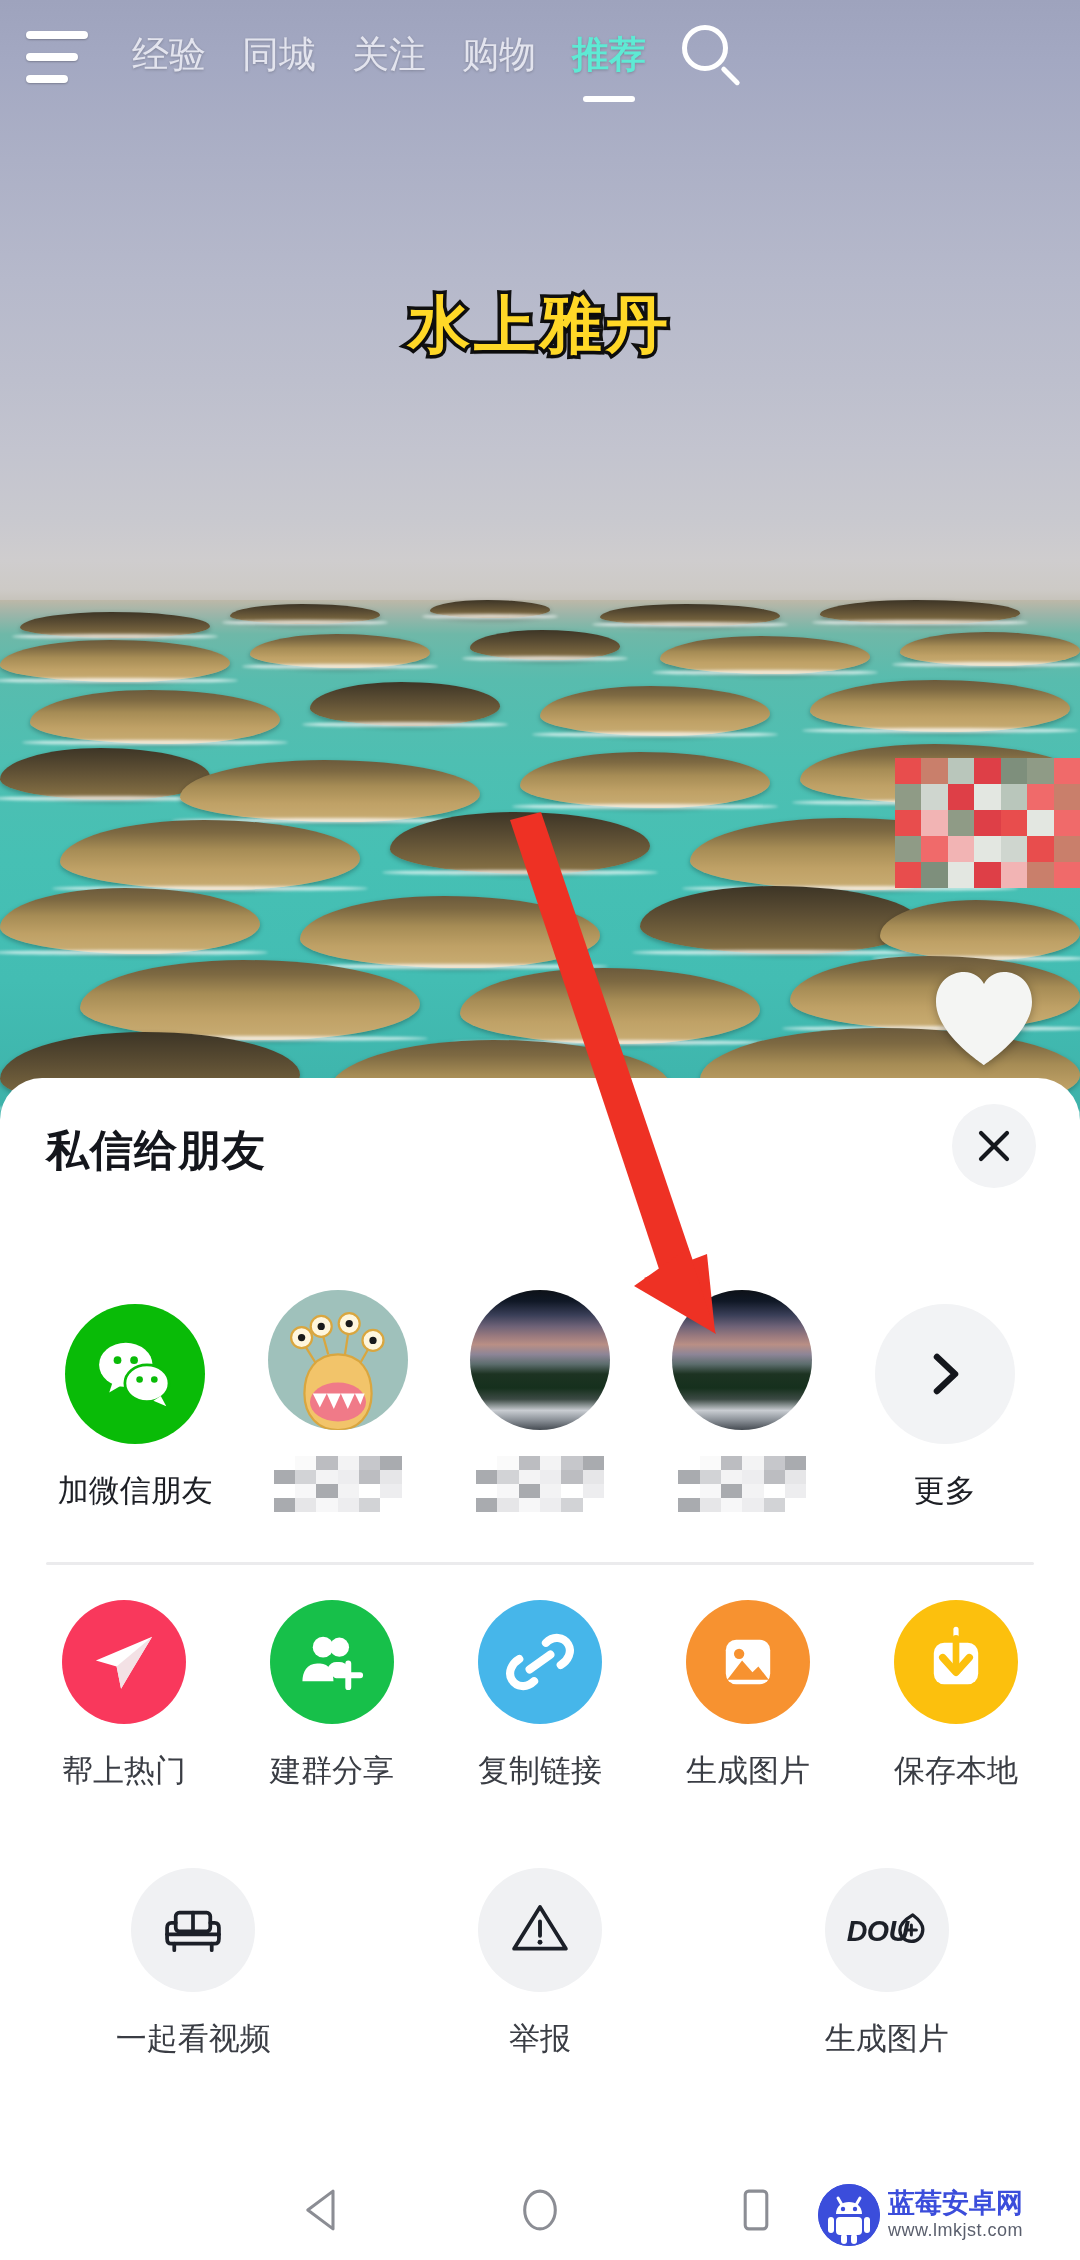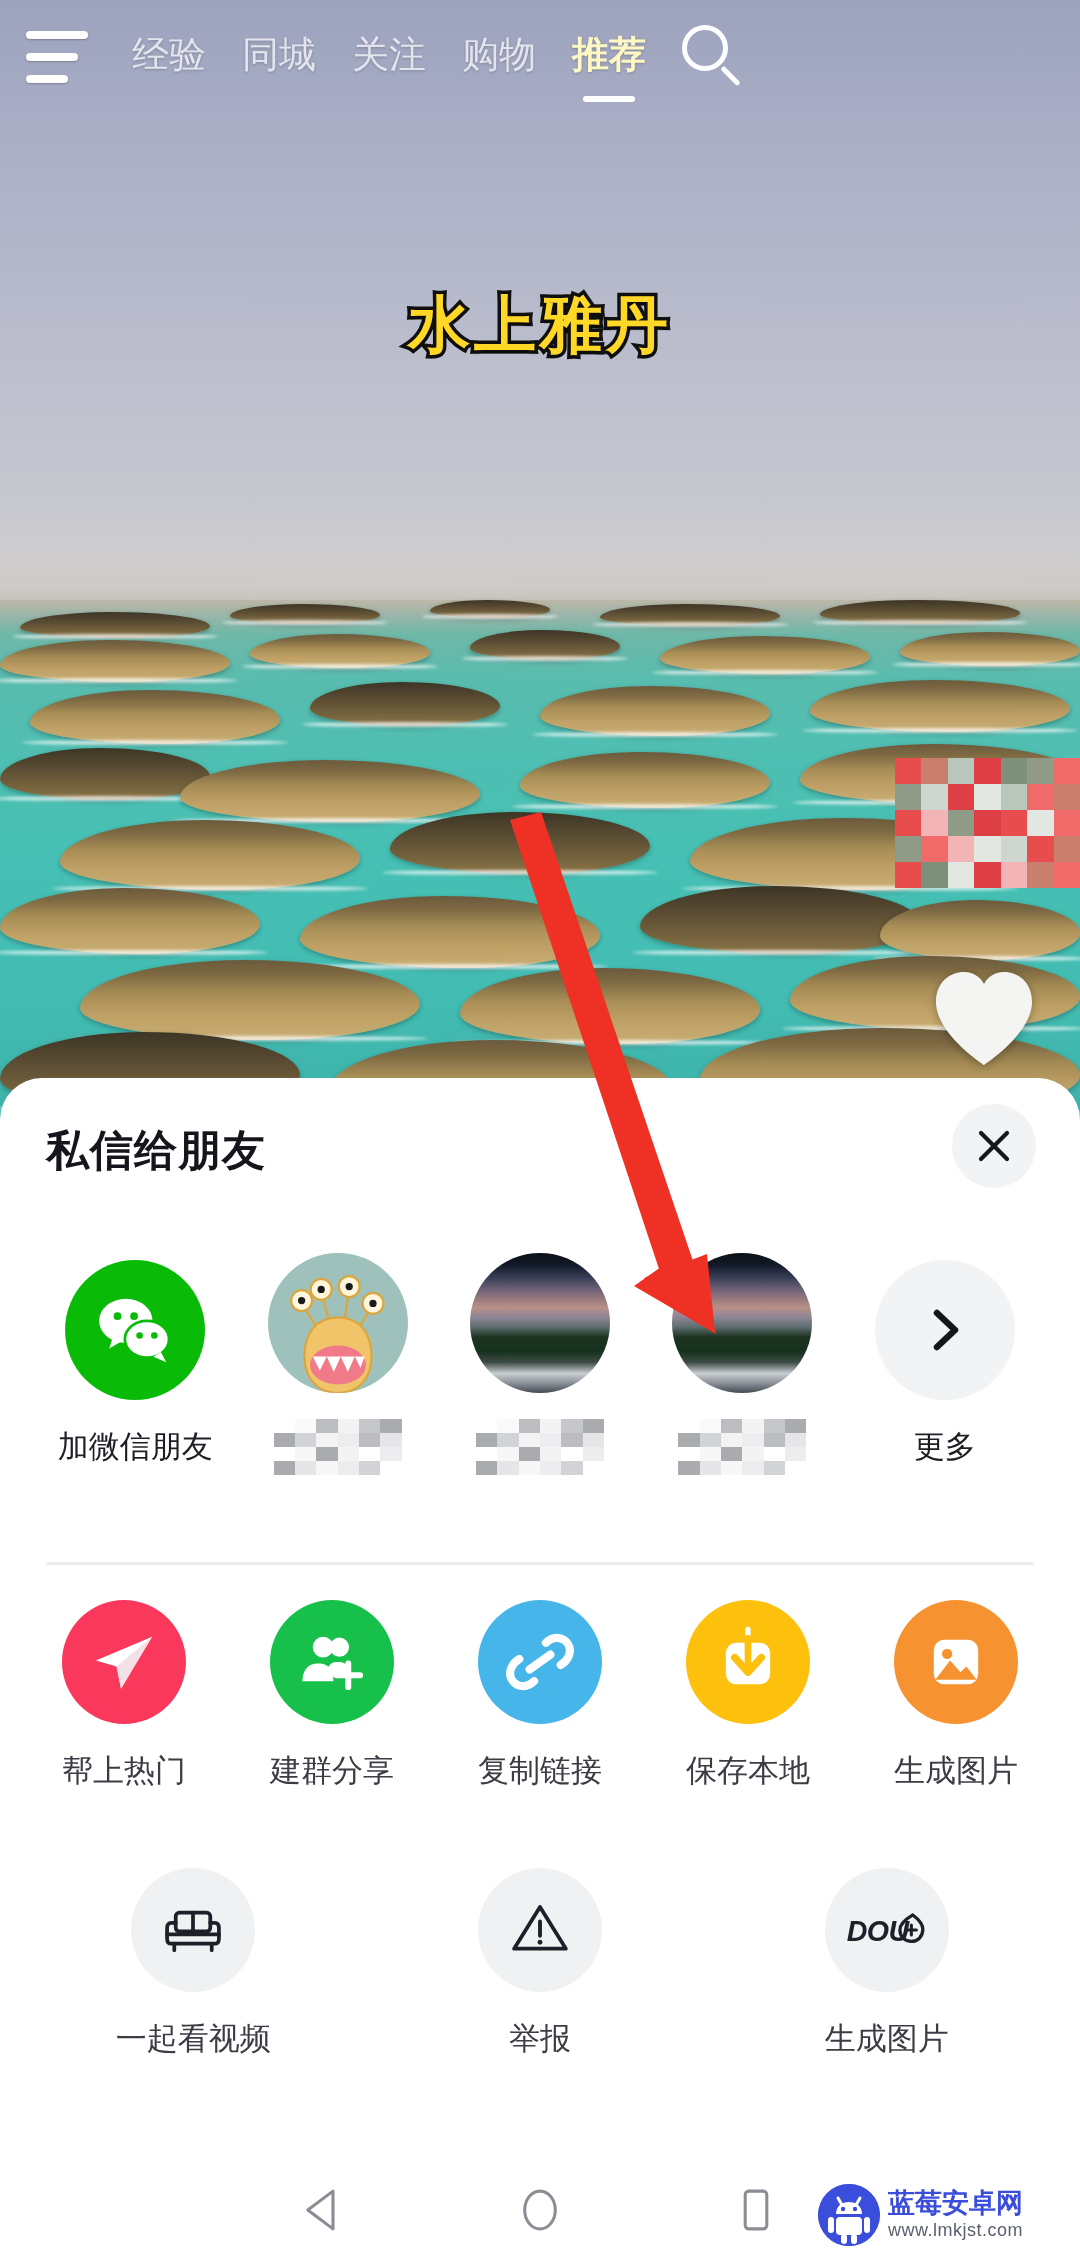--- a/index.html
+++ b/index.html
@@ -51,21 +51,21 @@
   }
   #hamburger { width:62px; height:52px; display:flex; flex-direction:column;
                justify-content:space-between; margin-right:26px; margin-top:4px; }
   #hamburger i { display:block; height:8px; border-radius:4px; background:#fff;
                  box-shadow:0 1px 2px rgba(0,0,0,.25); }
   #hamburger i:nth-child(1){ width:62px; }
   #hamburger i:nth-child(2){ width:52px; }
   #hamburger i:nth-child(3){ width:42px; }
   .navtab { position:relative; font-size:37px; color:#e3e4ee; padding:0 18px;
             text-shadow:0 1px 3px rgba(0,0,0,.22); white-space:nowrap; }
-  .navtab.active { color:#fef9c3; font-weight:bold; }
+  .navtab.active { color:#5eead4; font-weight:bold; }
   .navtab.active::after { content:""; position:absolute; left:50%; transform:translateX(-50%);
             bottom:-22px; width:52px; height:6px; border-radius:3px; background:#fff; }
   #searchBtn { margin-left:12px; width:72px; height:72px; position:relative; flex:0 0 auto; }
   #searchBtn .ring { position:absolute; left:6px; top:6px; width:46px; height:46px;
             border:5px solid #fff; border-radius:50%; }
   #searchBtn .stick { position:absolute; left:46px; top:46px; width:24px; height:5px;
             background:#fff; border-radius:3px; transform:rotate(45deg); transform-origin:left center; }
 
   
   #mosaicBlock { position:absolute; right:0; top:758px; width:185px; height:130px; overflow:hidden; }
@@ -81,21 +81,21 @@
   }
   #sheetHead { position:relative; height:138px; }
   #sheetTitle { position:absolute; left:46px; top:44px; font-size:43px;
                 font-weight:bold; color:#14161c; letter-spacing:1px; }
   #closeBtn { position:absolute; right:44px; top:26px; width:84px; height:84px;
               border-radius:50%; background:#f2f3f5; display:flex;
               align-items:center; justify-content:center; }
   #closeBtn svg { width:40px; height:40px; }
 
   
-  #contacts { display:flex; align-items:center; padding:0 34px; height:296px; }
+  #contacts { display:flex; align-items:flex-end; padding:0 34px; height:296px; }
   .contact { width:auto; flex:1 1 0; display:flex; flex-direction:column; align-items:center; }
   .av { width:140px; height:140px; border-radius:50%; overflow:hidden; position:relative;
         display:flex; align-items:center; justify-content:center; }
   .cname { margin-top:26px; font-size:31px; color:#1d1f25; white-space:nowrap; }
   .blurname { margin-top:26px; width:128px; height:56px; position:relative; overflow:hidden; }
 
   
   .av.wechat { background:#09BB07; }
   
   .av.monster { background:#9fc1bb; }
@@ -472,40 +472,40 @@
           <svg viewBox="0 0 100 100" width="74" height="74">
             <path d="M58 24 C68 14 82 16 88 26 C94 36 88 48 78 54" fill="none" stroke="#fff" stroke-width="11" stroke-linecap="round"></path>
             <path d="M42 76 C32 86 18 84 12 74 C6 64 12 52 22 46" fill="none" stroke="#fff" stroke-width="11" stroke-linecap="round"></path>
             <path d="M36 60 L64 40" fill="none" stroke="#fff" stroke-width="11" stroke-linecap="round"></path>
           </svg>
         </div>
         <div class="actlb">复制链接</div>
       </div>
 
       <div class="act">
+        <div class="actic" style="background:#F79230">
+          <svg viewBox="0 0 100 100" width="74" height="74">
+            <rect x="20" y="20" width="60" height="60" rx="14" fill="#fff"></rect>
+            <circle cx="38" cy="39" r="7" fill="#F79230"></circle>
+            <path d="M22 74 L42 48 L56 64 L64 56 L78 74 Z" fill="#F79230"></path>
+          </svg>
+        </div>
+        <div class="actlb">生成图片</div>
+      </div>
+
+      <div class="act">
         <div class="actic" style="background:#FCC00D">
           <svg viewBox="0 0 100 100" width="74" height="74">
             <rect x="20" y="24" width="60" height="56" rx="14" fill="#fff"></rect>
             <path d="M50 6 L50 62" stroke="#fff" stroke-width="7" stroke-linecap="round"></path>
             <path d="M32 44 L50 64 L68 44" fill="none" stroke="#FCC00D" stroke-width="10" stroke-linecap="round" stroke-linejoin="round"></path>
             <path d="M50 18 L50 56" stroke="#FCC00D" stroke-width="9" stroke-linecap="round"></path>
           </svg>
         </div>
         <div class="actlb">保存本地</div>
-      </div>
-
-      <div class="act">
-        <div class="actic" style="background:#F79230">
-          <svg viewBox="0 0 100 100" width="74" height="74">
-            <rect x="20" y="20" width="60" height="60" rx="14" fill="#fff"></rect>
-            <circle cx="38" cy="39" r="7" fill="#F79230"></circle>
-            <path d="M22 74 L42 48 L56 64 L64 56 L78 74 Z" fill="#F79230"></path>
-          </svg>
-        </div>
-        <div class="actlb">生成图片</div>
       </div>
 
     </div>
 
     <div class="actrow" id="actrow2">
 
       <div class="act">
         <div class="actic" style="background:#F0F1F3">
           <svg viewBox="0 0 100 100" width="72" height="72">
             <g fill="none" stroke="#1c2028" stroke-width="5.2" stroke-linejoin="round" stroke-linecap="round">

